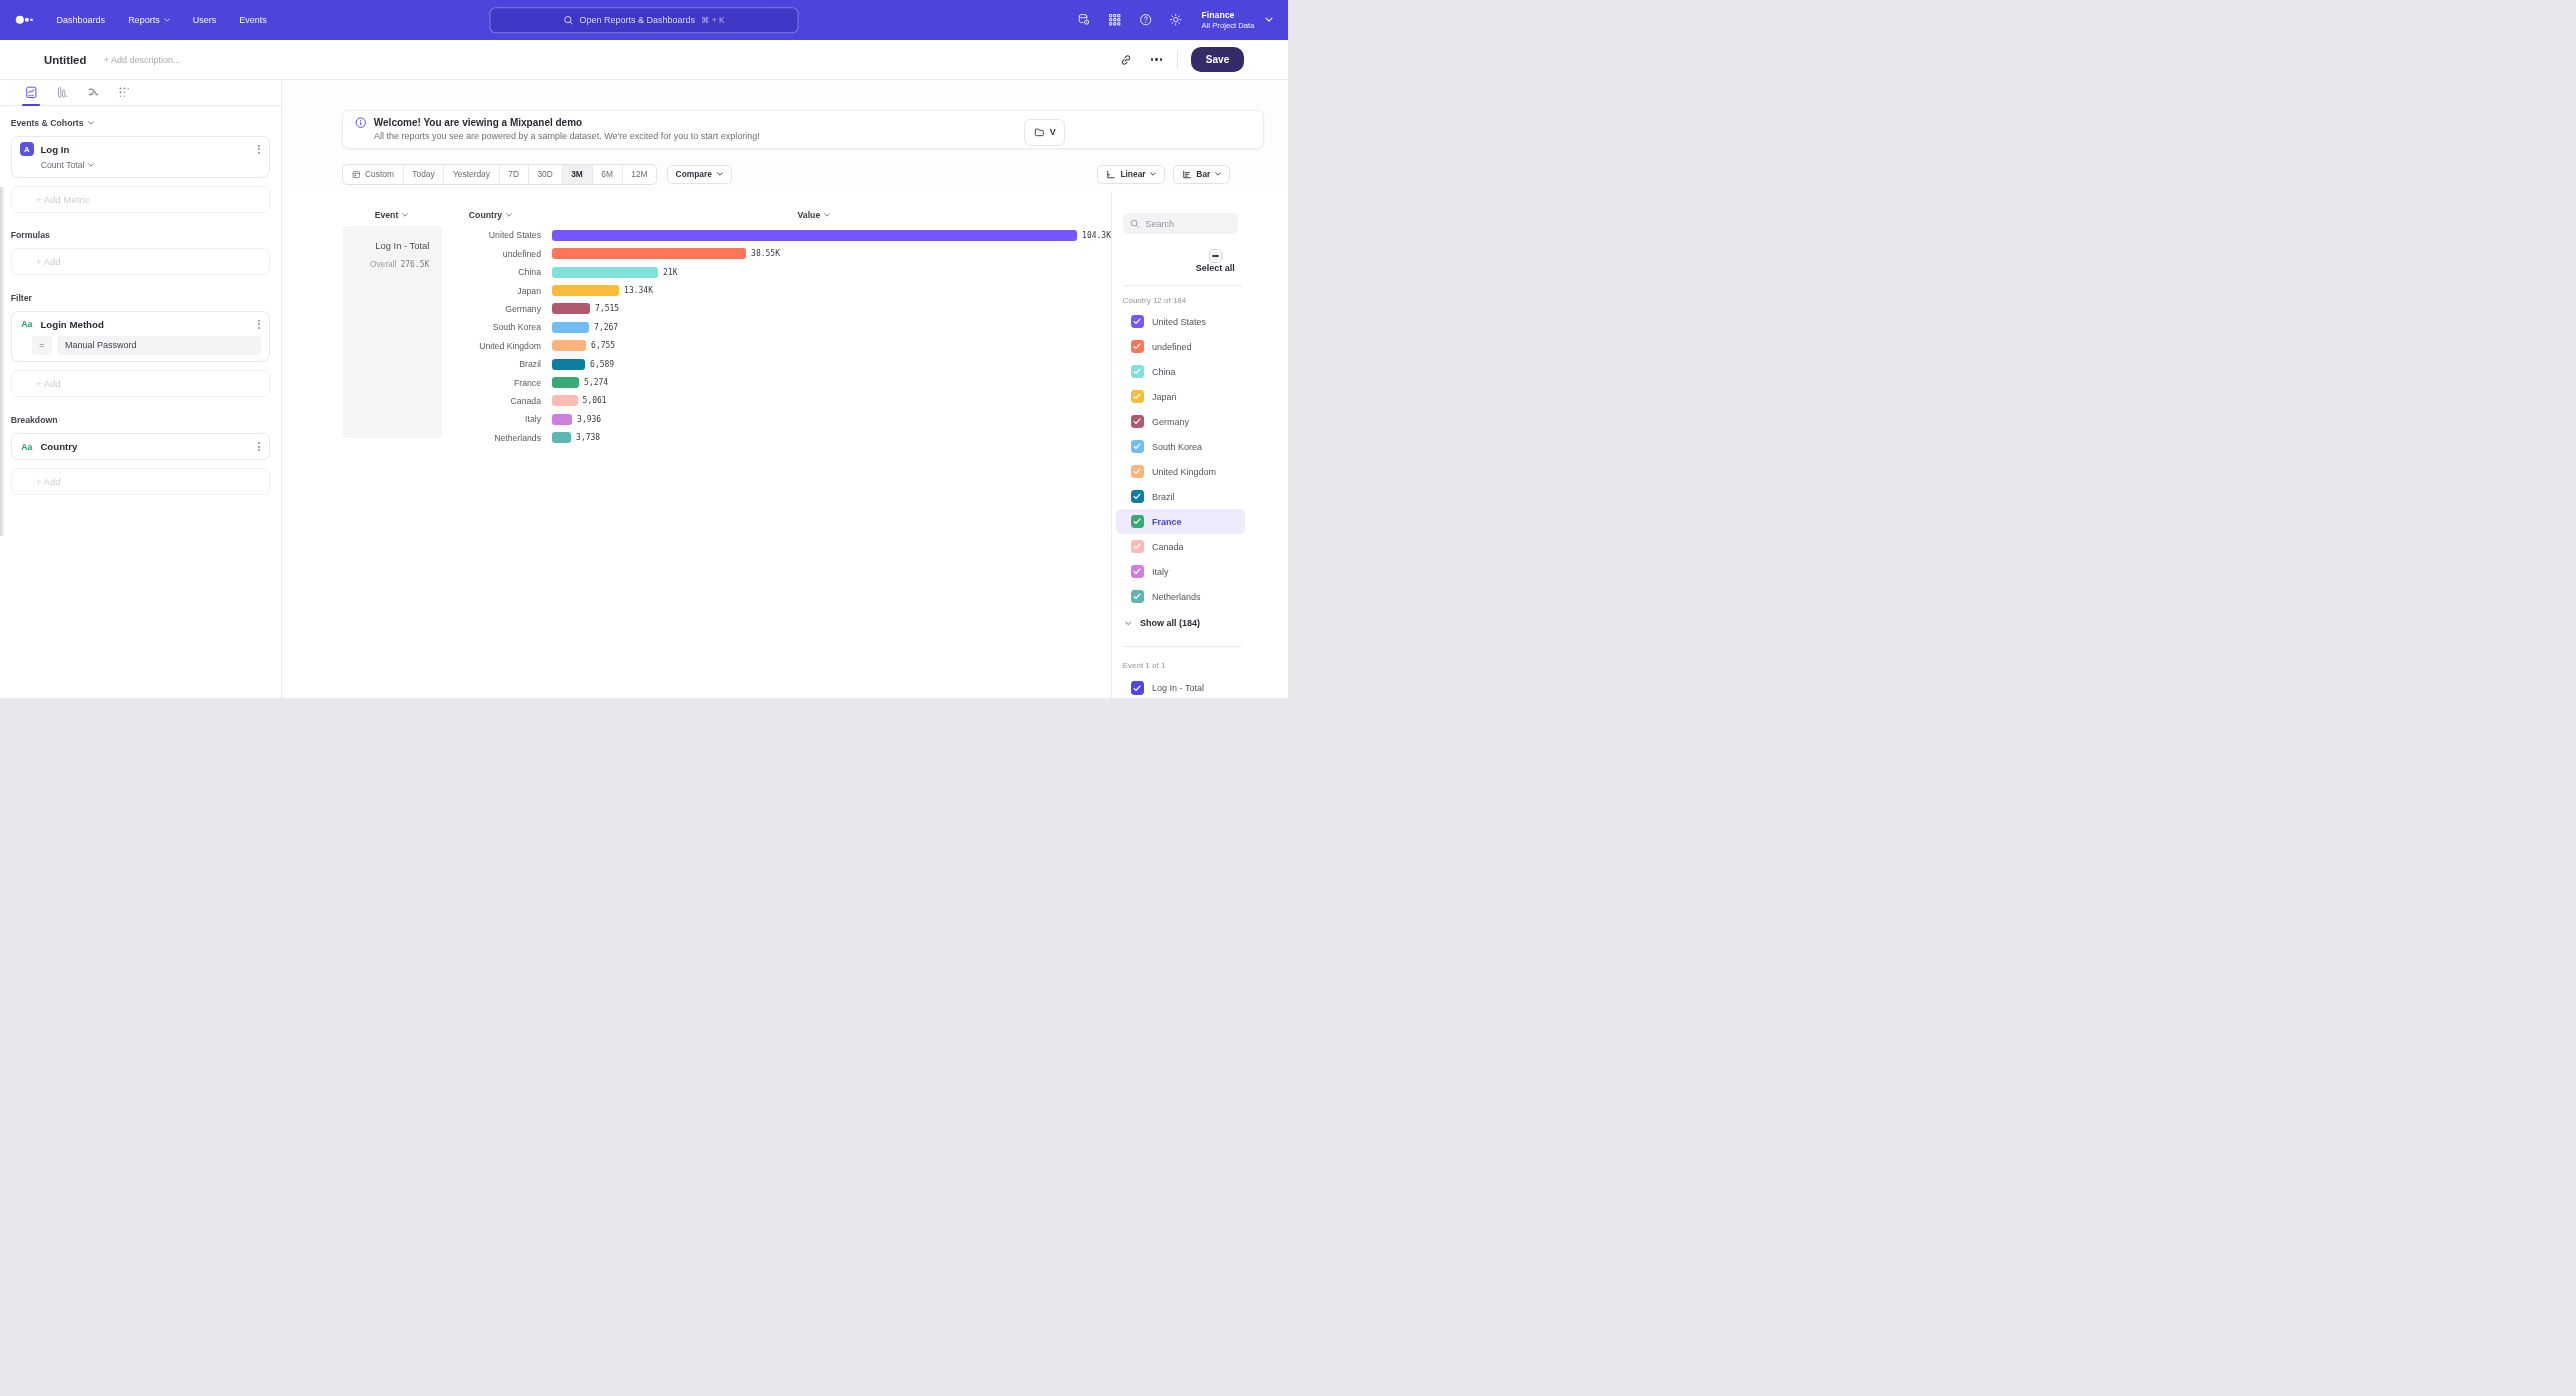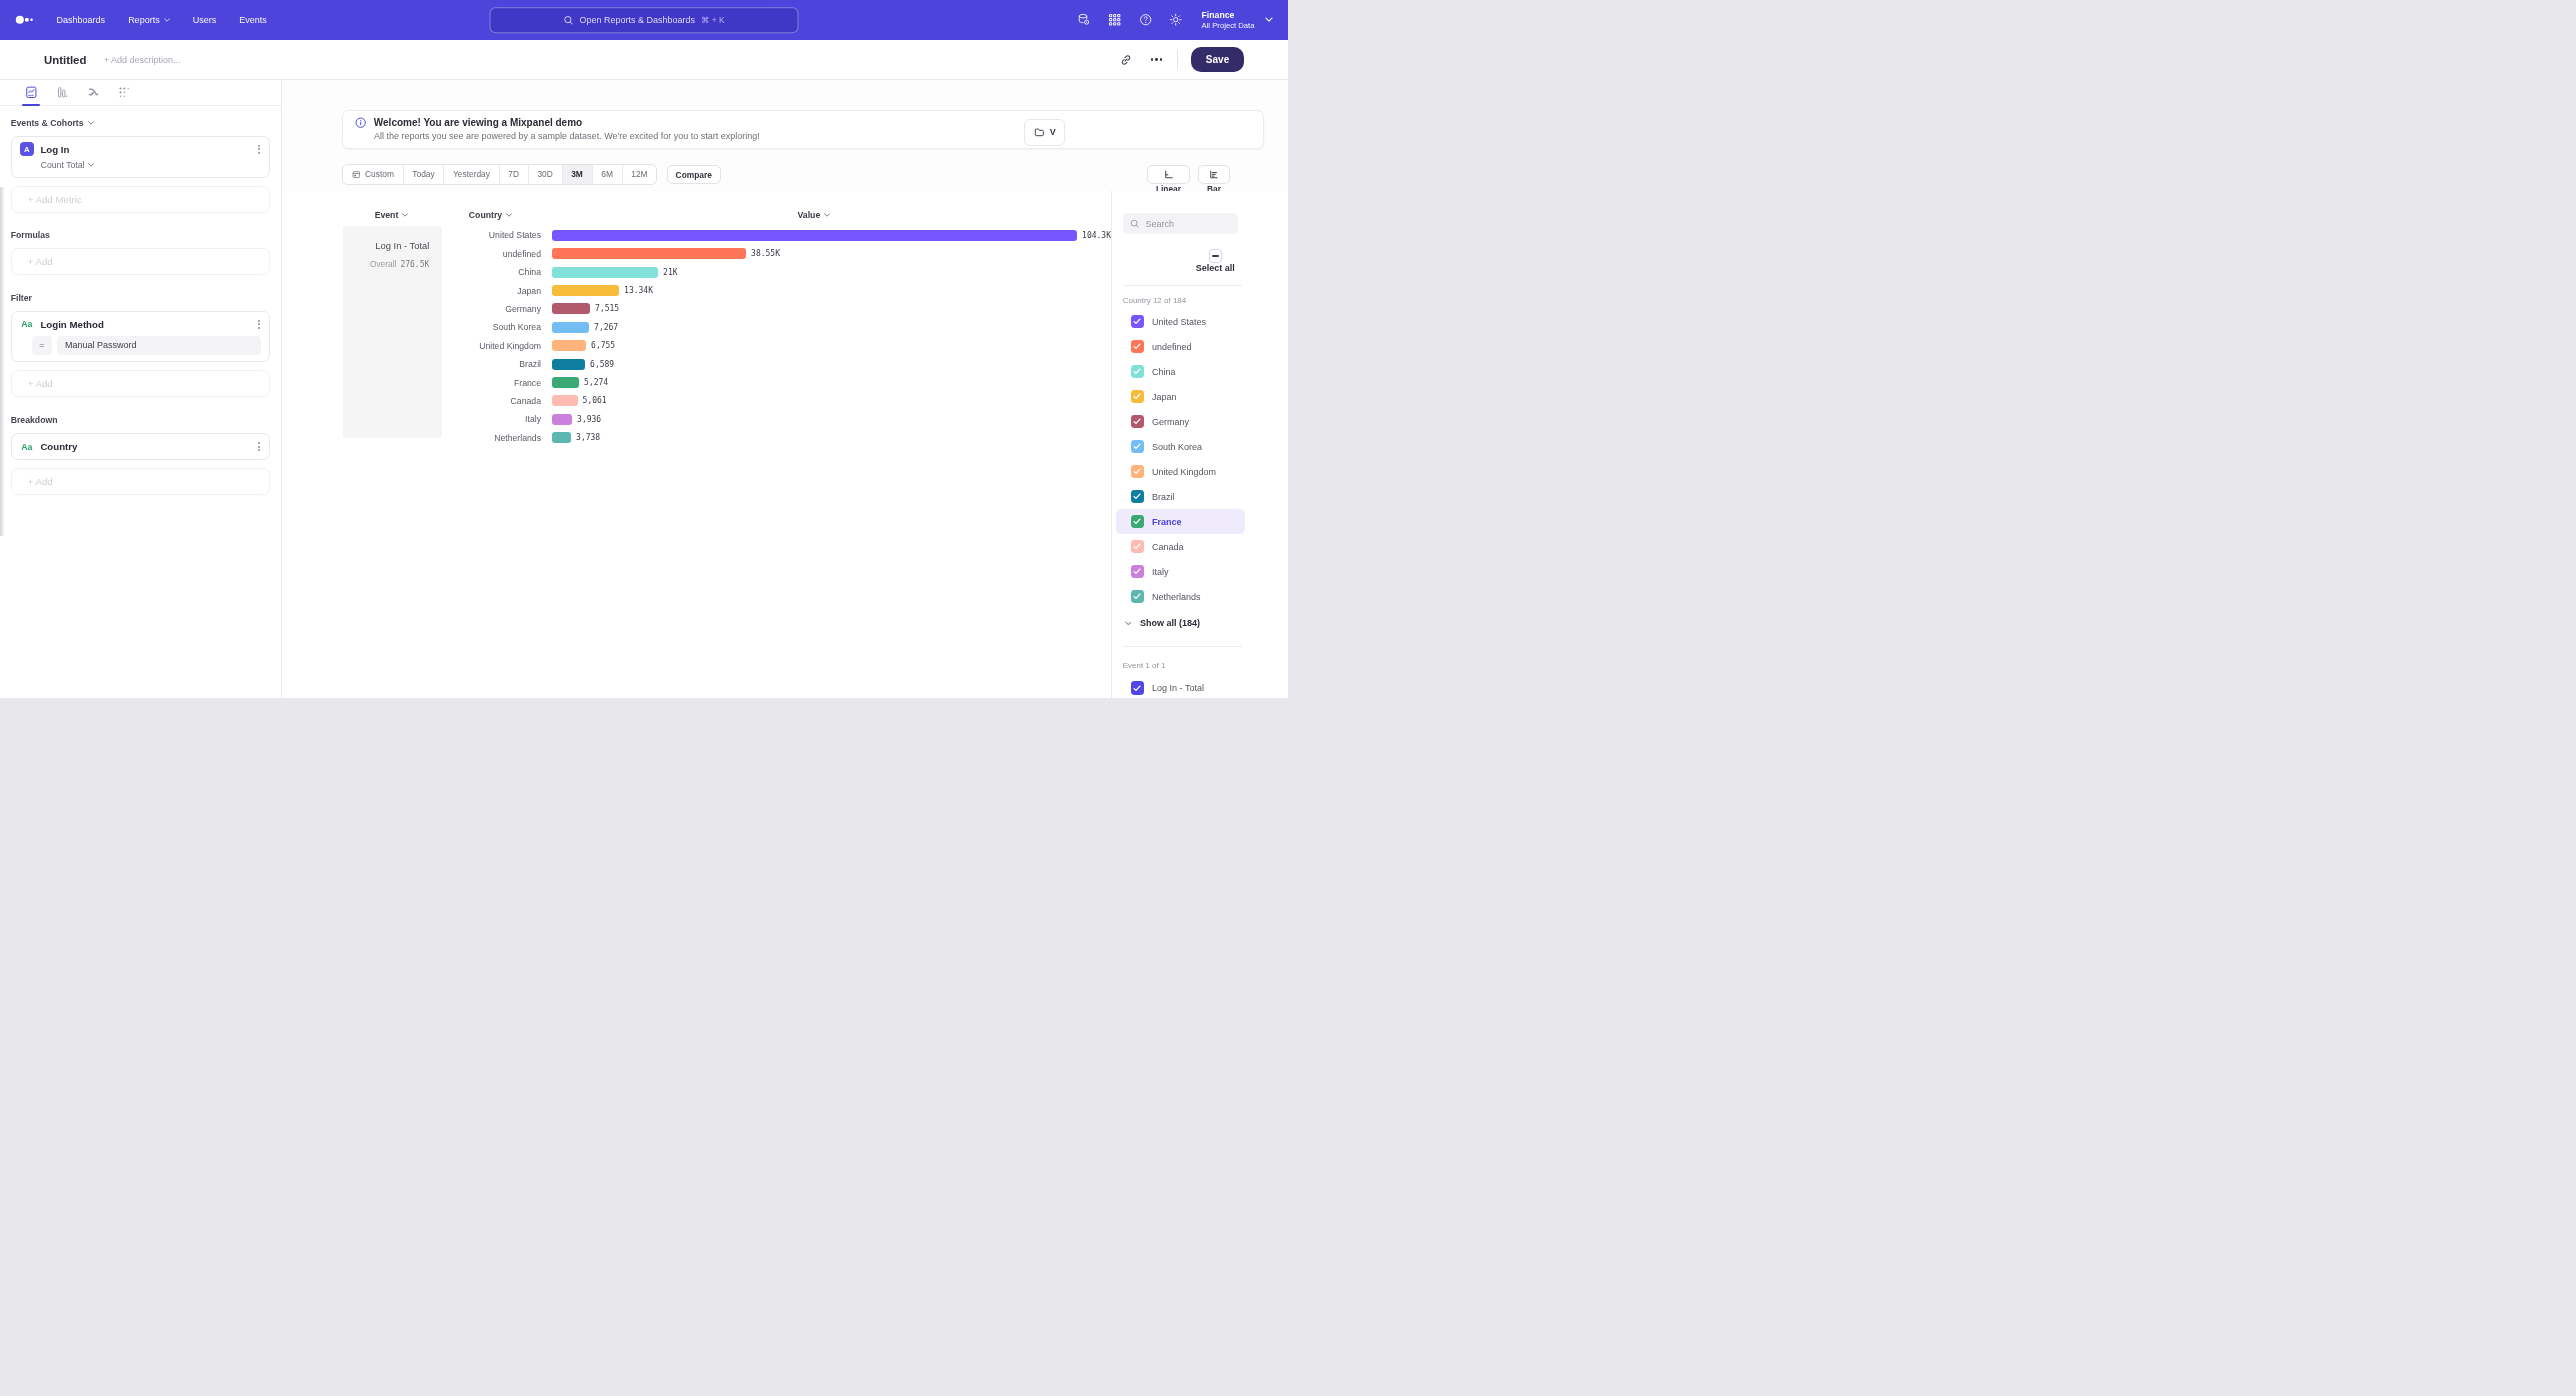--- a/index.html
+++ b/index.html
@@ -51,39 +51,39 @@
   .card-row { display:flex; align-items:center; height:14.8px; }
   .badge-a { width:14px; height:14px; border-radius:4px; background:#5A51E6; color:#fff; font-size:7.7px; font-weight:700; display:flex; align-items:center; justify-content:center; flex:none; }
   .badge-aa { width:14px; text-align:center; color:#27A06A; font-size:8.7px; font-weight:700; flex:none; }
   .card-label { margin-left:6.7px; font-size:9.7px; font-weight:600; color:#2b2b36; }
   .kebab { margin-left:auto; display:flex; flex-direction:column; gap:1.7px; padding:1.3px; cursor:pointer; }
   .kebab i { width:2px; height:2px; border-radius:50%; background:#8d8d97; }
   .sub-row { margin:3.4px 0 1.3px 21px; font-size:8.7px; color:#6b6b76; display:flex; align-items:center; gap:4px; cursor:pointer; }
   .filter-line { display:flex; align-items:center; gap:5.4px; margin:4px 0 1.3px 12px; }
   .op-chip { width:20px; height:19px; background:#f4f4f6; border-radius:4px; color:#6b6b76; font-size:8.7px; display:flex; align-items:center; justify-content:center; cursor:pointer; }
   .val-chip { flex:1; height:19px; background:#f4f4f6; border-radius:4px; color:#3f3f4a; font-size:9px; display:flex; align-items:center; padding-left:8px; cursor:pointer; }
-  .ghost { border:0.7px solid #f1f1f4; border-radius:6.7px; height:27px; display:flex; align-items:center; padding-left:16px; color:#cdcdd6; font-size:9.7px; margin-bottom:17.4px; cursor:pointer; }
+  .ghost { border:0.7px solid #f1f1f4; border-radius:6.7px; height:27px; display:flex; align-items:center; padding-left:24px; color:#cdcdd6; font-size:9.7px; margin-bottom:17.4px; cursor:pointer; }
 
   
   .main { position:relative; flex:1; background:#fdfdfe; display:flex; flex-direction:column; }
   .banner { position:relative; margin:29.5px 36px 0 60px; height:43px; background:#fff; border:0.7px solid #ececee; border-radius:6.7px;
     box-shadow:0 0.7px 2px rgba(30,30,60,.05); padding:6.7px 12px; }
   .banner-title-row { display:flex; align-items:center; gap:7.4px; }
   .banner-title { font-size:10px; font-weight:700; color:#2b2b36; }
   .banner-sub { margin:2.7px 0 0 19px; font-size:9px; color:#6f6f7a; }
   .banner-action { position:absolute; left:681px; top:8px; height:27px; display:flex; align-items:center; gap:5.4px; padding:0 8.7px;
     border:0.7px solid #e6e6ea; border-radius:6px; background:#fff; color:#3a3a45; font-size:9px; font-weight:600; cursor:pointer; }
 
   .toolbar { display:flex; align-items:center; margin:14.8px 70px 0 60px; }
   .seg { display:flex; border:0.7px solid #e2e2e6; border-radius:5.4px; background:#fff; overflow:hidden; }
   .seg-item { height:19px; display:flex; align-items:center; gap:4.7px; padding:0 8.7px; font-size:8.4px; color:#6b6b76; border-right:0.7px solid #e9e9ec; cursor:pointer; white-space:nowrap; }
   .seg-item:last-child { border-right:none; }
   .seg-item.active { background:#f1f1f3; color:#2b2b36; font-weight:700; }
   .btn { height:19px; display:flex; align-items:center; gap:4.7px; padding:4px 8px; font-size:8.4px; font-weight:600; color:#34343f;
-    border:0.7px solid #e2e2e6; border-radius:5.4px; background:#fff; cursor:pointer; white-space:nowrap;flex-direction:column; }
+    border:0.7px solid #e2e2e6; border-radius:5.4px; background:#fff; cursor:pointer; white-space:nowrap; }
   .compare { margin-left:9.4px; }
   .toolbar-right { margin-left:auto; display:flex; gap:8px; }
 
   .report { flex:1; display:flex; margin-top:6.7px; background:#fff; }
   .chart-area { position:relative; flex:1; }
   .event-panel { position:absolute; left:61px; top:35px; width:99px; height:212px; background:#f5f5f6; border-radius:2.7px; padding:14px 12.7px 0 0; text-align:right; }
   .ep-title { font-size:9.4px; color:#4a4a55; }
   .ep-sub { margin-top:8px; font-size:8.4px; color:#9a9aa4; }
   .ep-sub .num { font-family:"DejaVu Sans Mono", monospace; color:#7a7a85; margin-left:4px; font-size:8px; }
   .chart-head { display:flex; margin:17.4px 0 0 60px; height:12px; font-size:8.7px; font-weight:700; color:#3a3a45; }

